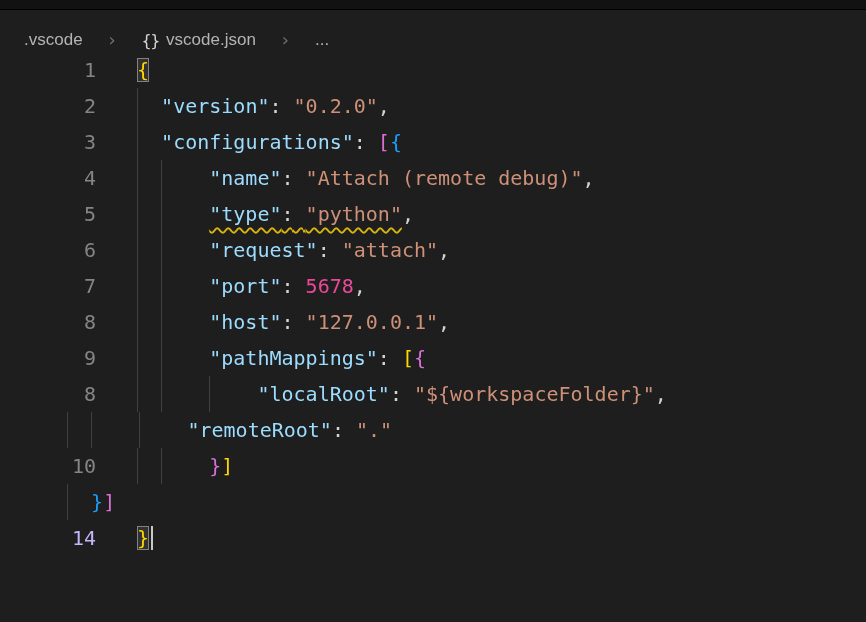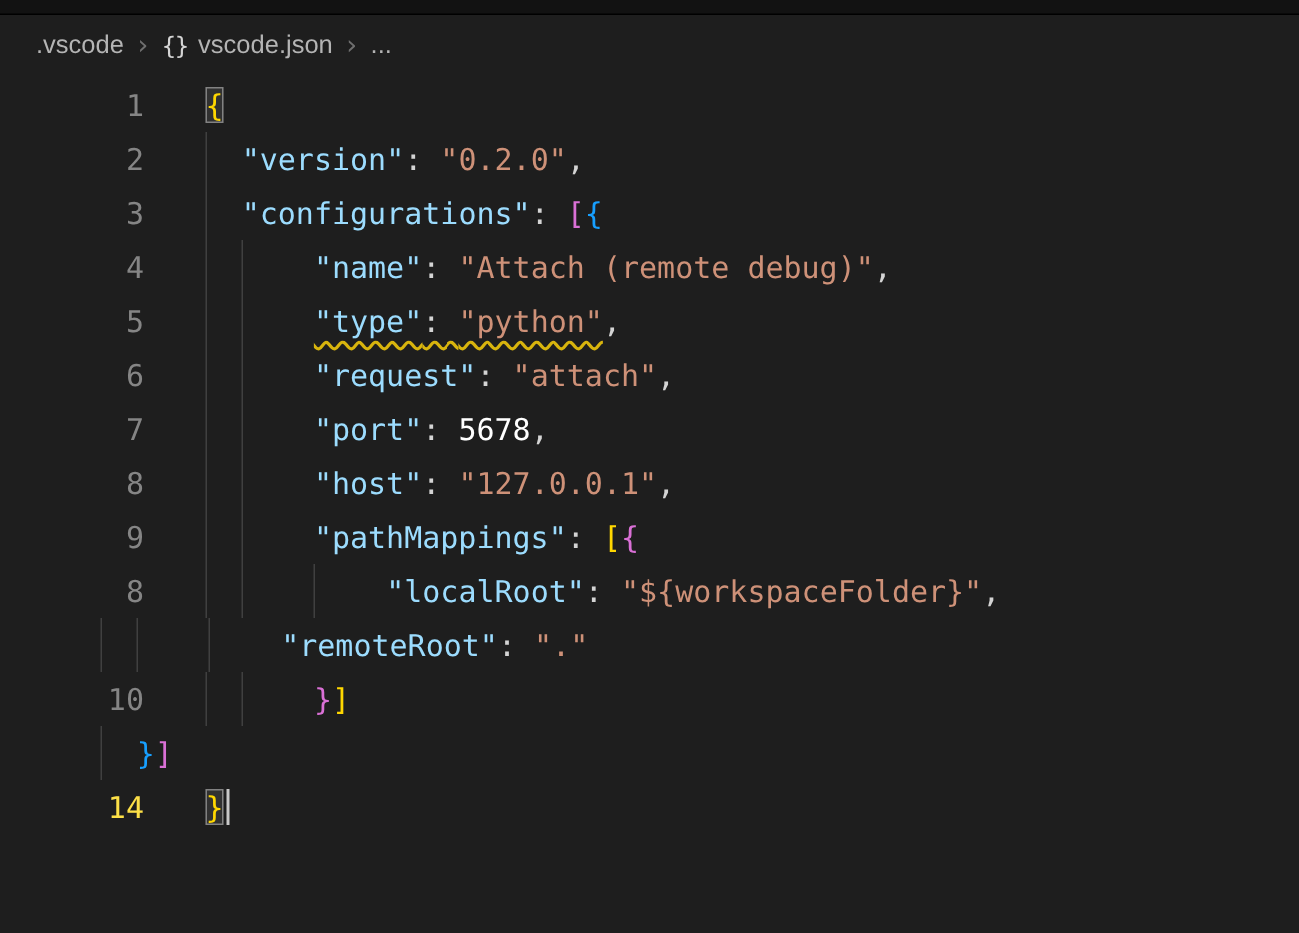--- a/index.html
+++ b/index.html
@@ -8,25 +8,26 @@
     background:#1e1e1e;
     overflow:hidden;
     font-family:"DejaVu Sans Mono", monospace;
   }
   
   .top-strip{
     height:9px;background:#121212;border-bottom:1px solid #000;
   }
   
   .breadcrumb{
-    display:flex;align-items:center;
+    display:flex;align-items:flex-end;
     height:40px;padding-left:24px;
     font-family:"Liberation Sans", sans-serif;
     font-size:17px;color:#b4b4b4;
     user-select:none;
+    gap:17px;
   }
   .breadcrumb .crumb{cursor:pointer;}
   .breadcrumb .sep{
     color:#6f6f6f;margin:0 9px;font-size:18px;
     font-family:"DejaVu Sans", sans-serif;
   }
   .breadcrumb .file-icon{
     color:#d4d4d4;margin-right:7px;
     font-family:"DejaVu Sans Mono", monospace;
     font-size:16px;letter-spacing:-1px;
@@ -38,33 +39,33 @@
     padding-top:2px;
   }
   .row{
     display:flex;height:36px;line-height:36px;
     font-size:20px;
   }
   .ln{
     width:70px;text-align:right;
     color:#858585;flex:none;
   }
-  .ln.active{color:#fde047;}
+  .ln.active{color:#c4b5fd;}
   .code{
     position:relative;margin-left:41px;
     white-space:pre;color:#d4d4d4;
   }
   .guide{
     position:absolute;top:0;bottom:0;width:1px;
     background:#404040;
   }
   .tk{position:relative;}
   .k{color:#9cdcfe;}
   .s{color:#ce9178;}
-  .n{color:#ffffff;}
+  .n{color:#ec4899;}
   .pu{color:#d4d4d4;}
   .pl{color:#d4d4d4;}
   .b1{color:#ffd700;}
   .b2{color:#da70d6;}
   .b3{color:#179fff;}
   .u{
     text-decoration-line:underline;
     text-decoration-style:wavy;
     text-decoration-color:#d8b40d;
     text-decoration-thickness:1.5px;

